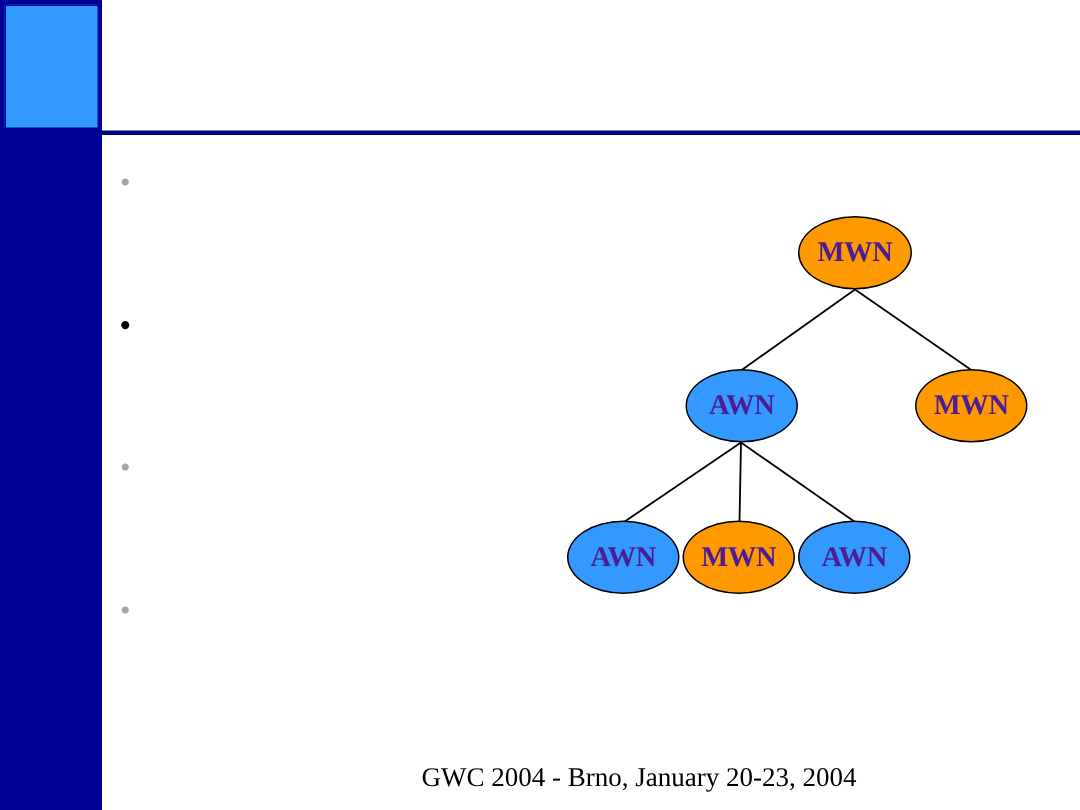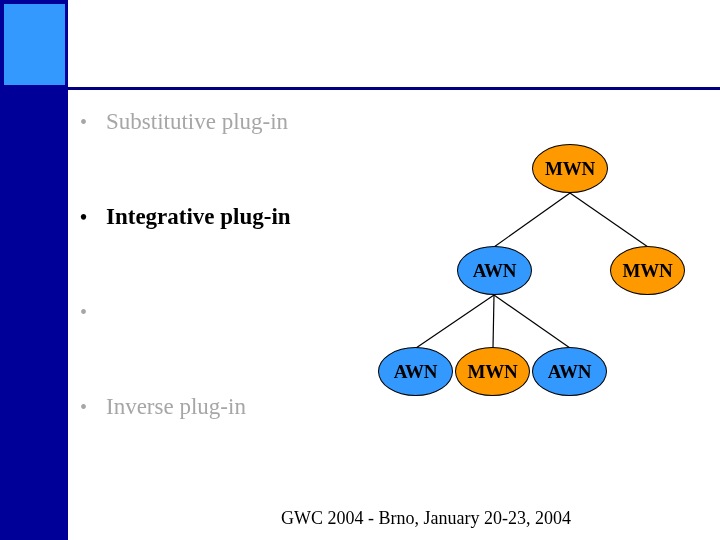--- a/index.html
+++ b/index.html
@@ -108,21 +108,21 @@
     position: absolute;
     border: 1px solid #000000;
     border-radius: 50%;
     box-sizing: border-box;
     display: flex;
     align-items: center;
     justify-content: center;
     font-family: "Liberation Serif", "DejaVu Serif", serif;
     font-weight: bold;
     font-size: 19px;
-    color: #000000;
+    color: #4c1d95;
     letter-spacing: -0.2px;
     pointer-events: auto;
   }
   .node.mwn { background: #FF9900; }
   .node.awn { background: #3399FF; }
 
   
   .footer {
     position: absolute;
     left: 68px;
@@ -140,32 +140,29 @@
 <div id="slide">
 
   <div class="sidebar-dark"></div>
   <div class="sidebar-light"></div>
 
   <div class="title-rule"></div>
 
   <div class="bullets">
     <div class="bullet-row dim">
       <span class="bullet-mark">•</span>
-      <span class="bullet-text">Substitutive plug-in</span>
     </div>
     <div class="bullet-row hot">
       <span class="bullet-mark">•</span>
-      <span class="bullet-text">Integrative plug-in</span>
     </div>
     <div class="bullet-row dim">
       <span class="bullet-mark">•</span>
     </div>
     <div class="bullet-row dim">
       <span class="bullet-mark">•</span>
-      <span class="bullet-text">Inverse plug-in</span>
     </div>
   </div>
 
   <div class="diagram">
     <svg class="edges" width="720" height="540">
       <g id="edge-group" stroke="#000000" stroke-width="1.2">
           <line x1="570" y1="193" x2="494" y2="247" stroke="#000000"></line>
           <line x1="570" y1="193" x2="648" y2="247" stroke="#000000"></line>
           <line x1="494" y1="295" x2="416" y2="348" stroke="#000000"></line>
           <line x1="494" y1="295" x2="493" y2="348" stroke="#000000"></line>

